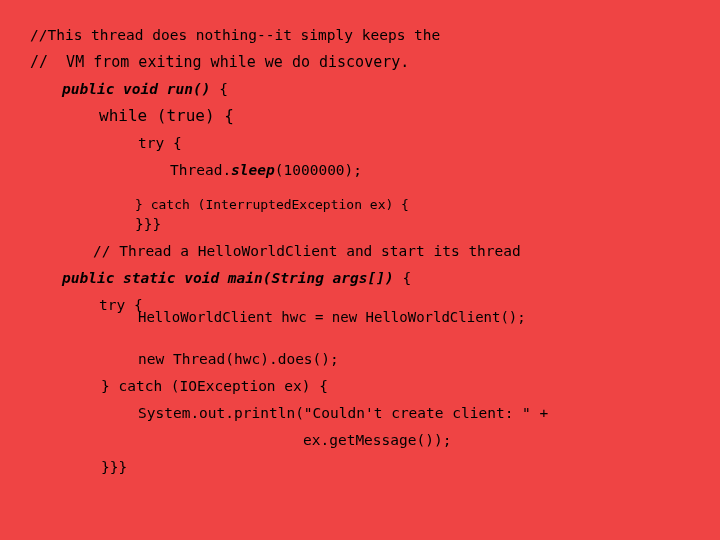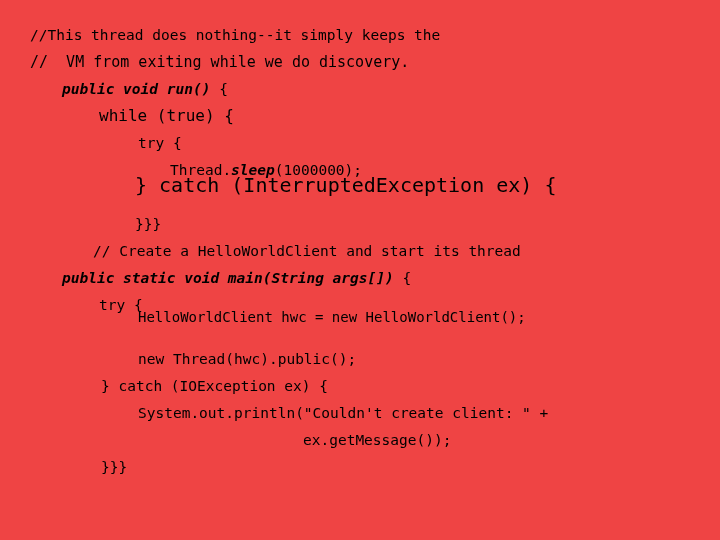--- a/index.html
+++ b/index.html
@@ -42,25 +42,25 @@
 <body>
 
 <div id="slide" style="background: #ef4444;">
   <div id="code-block">
       <div class="code-line" style="left: 30px; top: 26px; font-size: 14.5px; color: rgb(0, 0, 0);"><span class="n">//This thread does nothing--it simply keeps the</span></div>
       <div class="code-line" style="left: 30px; top: 53px; font-size: 15px; color: rgb(0, 0, 0);"><span class="n">//  VM from exiting while we do discovery.</span></div>
       <div class="code-line" style="left: 62px; top: 80px; font-size: 14.5px; color: rgb(0, 0, 0);"><span class="b">public void run()</span><span class="n"> {</span></div>
       <div class="code-line" style="left: 99px; top: 107px; font-size: 16px; color: rgb(0, 0, 0);"><span class="n">while (true) {</span></div>
       <div class="code-line" style="left: 138px; top: 134px; font-size: 14.5px; color: rgb(0, 0, 0);"><span class="n">try {</span></div>
       <div class="code-line" style="left: 170px; top: 161px; font-size: 14.5px; color: rgb(0, 0, 0);"><span class="n">Thread.</span><span class="b">sleep</span><span class="n">(1000000);</span></div>
-      <div class="code-line" style="left: 135px; top: 176px; font-size: 20px; color: rgb(0, 0, 0);"><span class="n">} catch (InterruptedException ex) {</span></div>
+      <div class="code-line" style="left: 135px; top: 196px; font-size: 13px; color: rgb(0, 0, 0);"><span class="n">} catch (InterruptedException ex) {</span></div>
       <div class="code-line" style="left: 135px; top: 215px; font-size: 14.5px; color: rgb(0, 0, 0);"><span class="n">}}}</span></div>
-      <div class="code-line" style="left: 93px; top: 242px; font-size: 14.5px; color: rgb(0, 0, 0);"><span class="n">// Create a HelloWorldClient and start its thread</span></div>
+      <div class="code-line" style="left: 93px; top: 242px; font-size: 14.5px; color: rgb(0, 0, 0);"><span class="n">// Thread a HelloWorldClient and start its thread</span></div>
       <div class="code-line" style="left: 62px; top: 269px; font-size: 14.5px; color: rgb(0, 0, 0);"><span class="b">public static void main(String args[])</span><span class="n"> {</span></div>
       <div class="code-line" style="left: 99px; top: 296px; font-size: 14.5px; color: rgb(0, 0, 0);"><span class="n">try {</span></div>
       <div class="code-line" style="left: 138px; top: 308px; font-size: 14px; color: rgb(0, 0, 0);"><span class="n">HelloWorldClient hwc = new HelloWorldClient();</span></div>
-      <div class="code-line" style="left: 138px; top: 350px; font-size: 14.5px; color: rgb(0, 0, 0);"><span class="n">new Thread(hwc).public();</span></div>
+      <div class="code-line" style="left: 138px; top: 350px; font-size: 14.5px; color: rgb(0, 0, 0);"><span class="n">new Thread(hwc).does();</span></div>
       <div class="code-line" style="left: 101px; top: 377px; font-size: 14.5px; color: rgb(0, 0, 0); text-align: right;"><span class="n">} catch (IOException ex) {</span></div>
       <div class="code-line" style="left: 138px; top: 404px; font-size: 14.5px; color: rgb(0, 0, 0);"><span class="n">System.out.println("Couldn't create client: " +</span></div>
       <div class="code-line" style="left: 303px; top: 431px; font-size: 14.5px; color: rgb(0, 0, 0);"><span class="n">ex.getMessage());</span></div>
       <div class="code-line" style="left: 101px; top: 458px; font-size: 14.5px; color: rgb(0, 0, 0);"><span class="n">}}}</span></div>
     </div>
 </div>
 
 </body></html>

